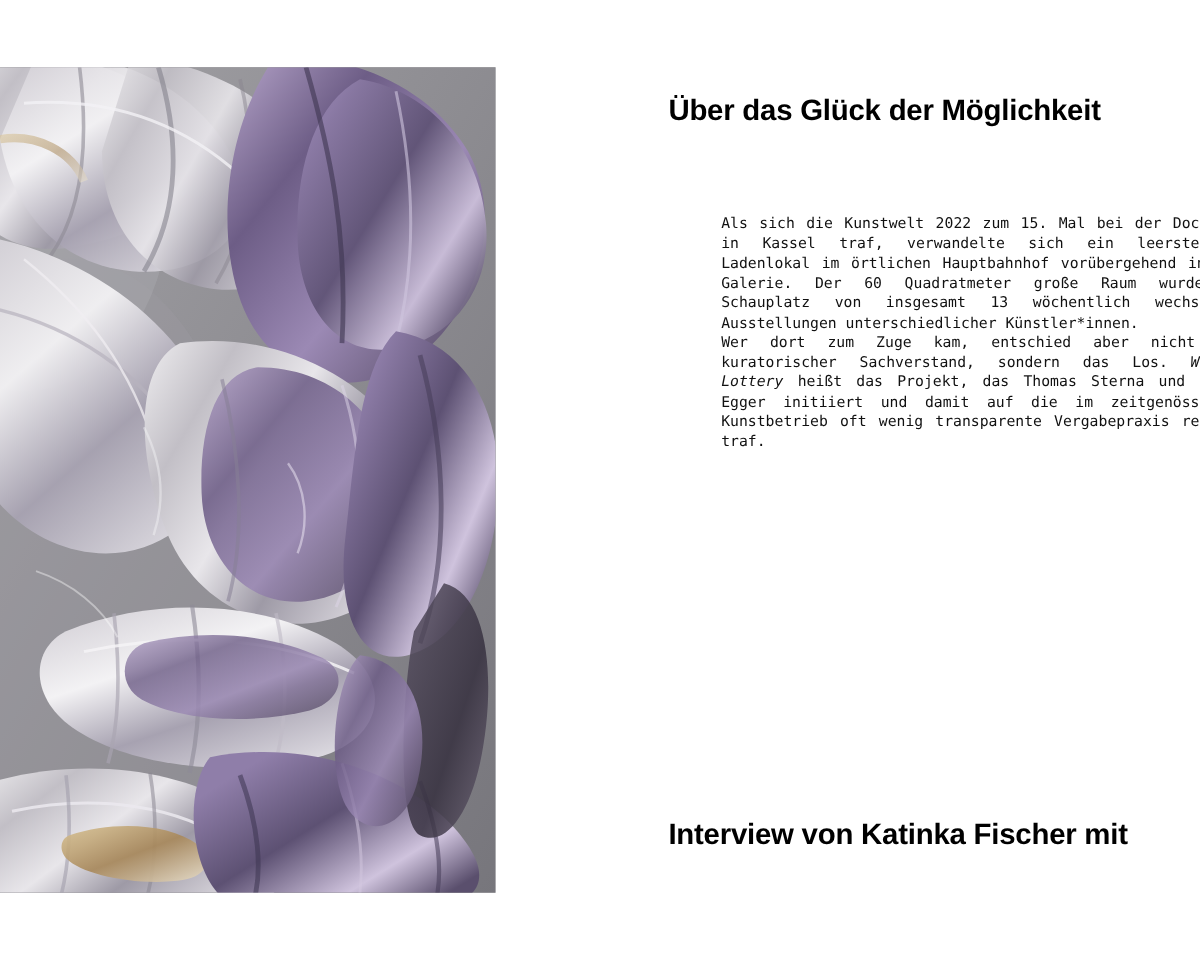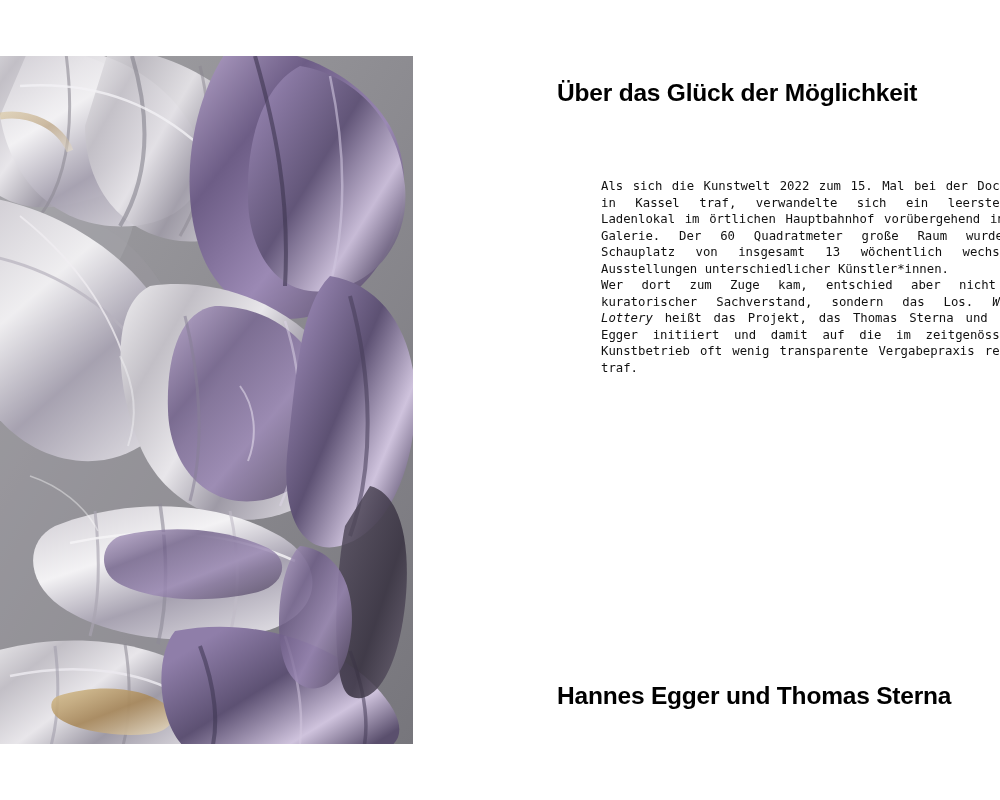--- a/index.html
+++ b/index.html
@@ -202,16 +202,16 @@
 <div class="text-column">
 
   <h1 class="doc-title">Über das Glück der Möglichkeit</h1>
 
   <div class="body-copy">
     <p>Als sich die Kunstwelt 2022 zum 15. Mal bei der Documenta in Kassel traf, verwandelte sich ein leerstehendes Ladenlokal im örtlichen Hauptbahnhof vorübergehend in eine Galerie. Der 60 Quadratmeter große Raum wurde zum Schauplatz von insgesamt 13 wöchentlich wechselnden Ausstellungen unterschiedlicher Künstler*innen.</p>
     <p><span>Wer dort zum Zuge kam, entschied aber nicht etwa kuratorischer Sachverstand, sondern das Los. </span><span class="italic">Win-Win Lottery</span><span> heißt das Projekt, das Thomas Sterna und Hannes Egger initiiert und damit auf die im zeitgenössischen Kunstbetrieb oft wenig transparente Vergabepraxis reagiert traf.</span></p>
   </div>
 
   <div class="interview-credit">
-    <div>Hannes Egger und Thomas Sterna</div>
+    <div>Interview von Katinka Fischer mit</div>
   </div>
 
 </div>
 
 </body></html>

